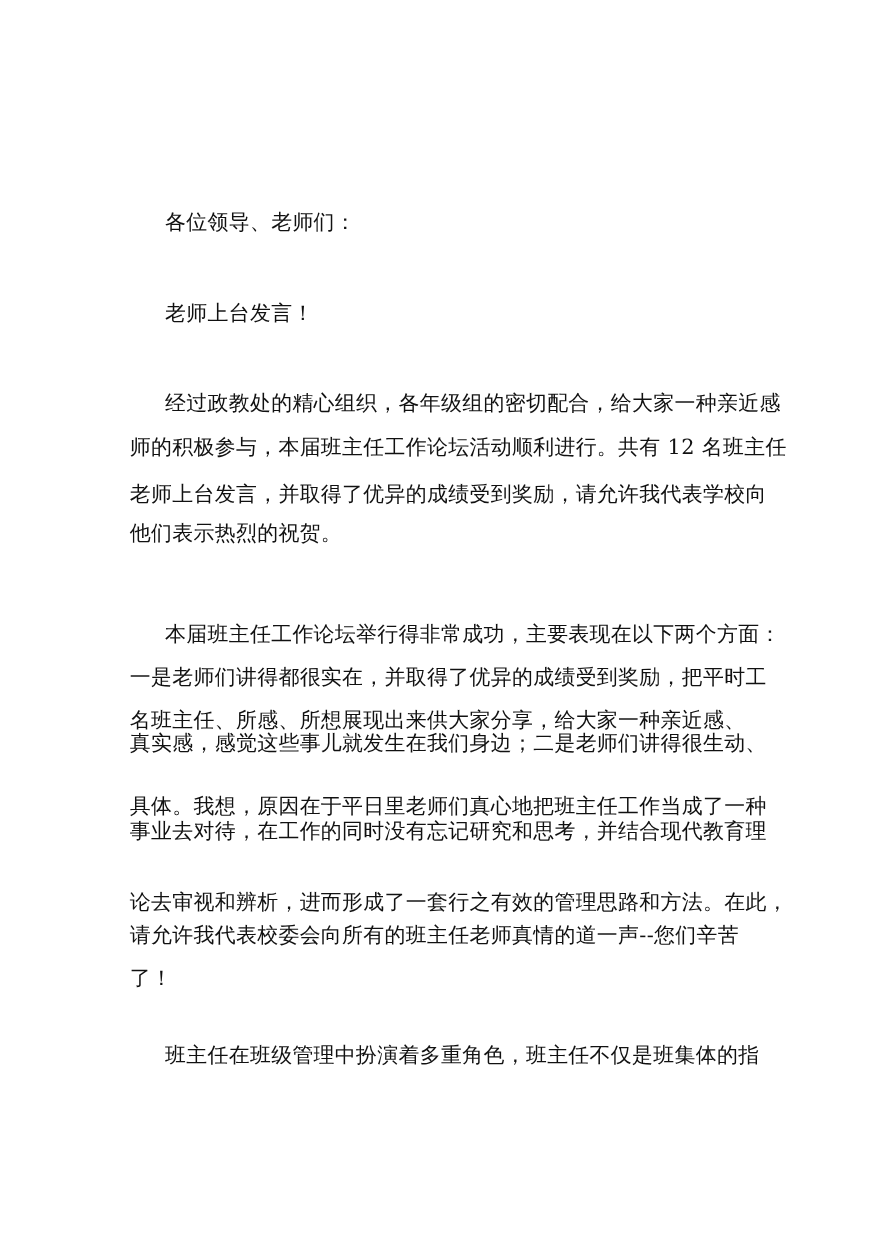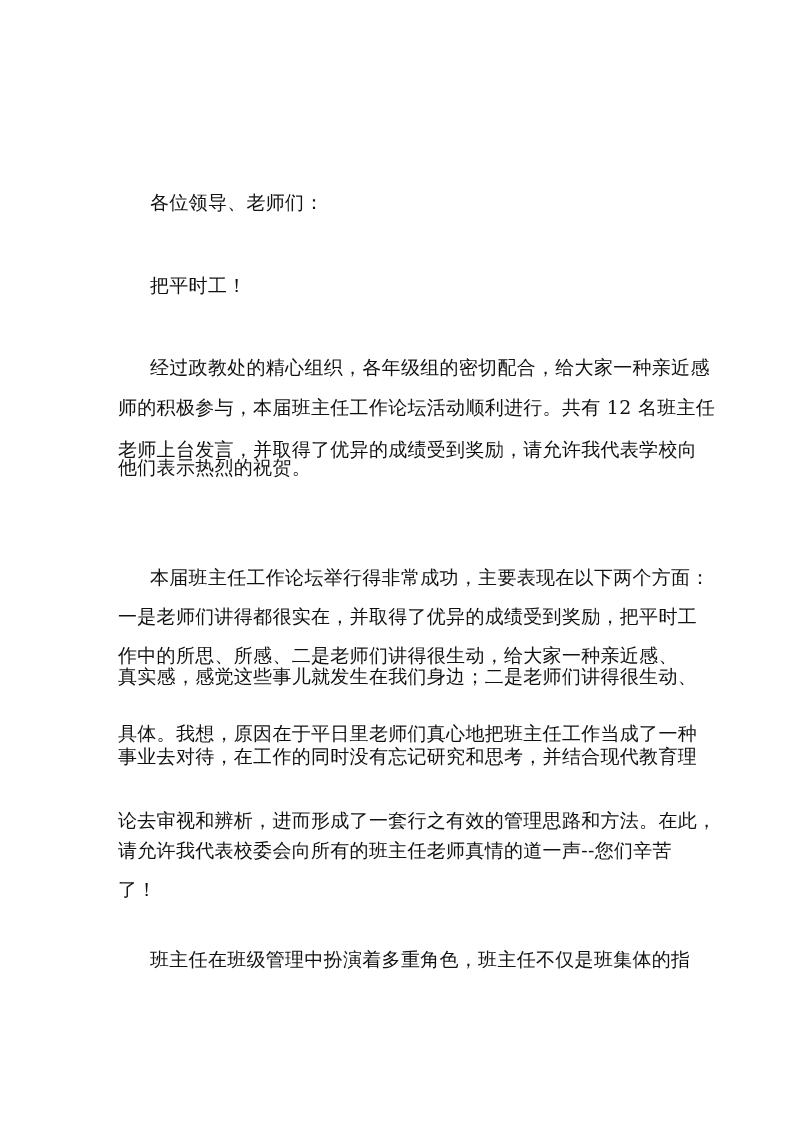--- a/index.html
+++ b/index.html
@@ -7,33 +7,33 @@
          font-family: "DejaVu Serif", "Liberation Serif", serif; color: #111111; }
   .page { position: absolute; left: 0; top: 0; width: 793px; height: 1122px; background: #ffffff; }
   .line { position: absolute; left: 118px; font-size: 19px; line-height: 24px; white-space: nowrap; letter-spacing: 0.3px; }
   .indent { left: 150px; }
 </style>
 </head>
 <body>
 
 <div class="page">
   <div class="line indent" style="top:190px">各位领导、老师们：</div>
-  <div class="line indent" style="top:273px">把平时工！</div>
+  <div class="line indent" style="top:273px">老师上台发言！</div>
 
   <div>
     <div class="line indent" style="top:355px">经过政教处的精心组织，各年级组的密切配合，给大家一种亲近感</div>
     <div class="line" style="top:395px">师的积极参与，本届班主任工作论坛活动顺利进行。共有 12 名班主任</div>
     <div class="line" style="top:437px">老师上台发言，并取得了优异的成绩受到奖励，请允许我代表学校向</div>
-    <div class="line" style="top:455px">他们表示热烈的祝贺。</div>
+    <div class="line" style="top:473px">他们表示热烈的祝贺。</div>
   </div>
 
   <div>
     <div class="line indent" style="top:565px">本届班主任工作论坛举行得非常成功，主要表现在以下两个方面：</div>
     <div class="line" style="top:604px">一是老师们讲得都很实在，并取得了优异的成绩受到奖励，把平时工</div>
-    <div class="line" style="top:643px">作中的所思、所感、二是老师们讲得很生动，给大家一种亲近感、</div>
+    <div class="line" style="top:643px">名班主任、所感、所想展现出来供大家分享，给大家一种亲近感、</div>
     <div class="line" style="top:664px">真实感，感觉这些事儿就发生在我们身边；二是老师们讲得很生动、</div>
     <div class="line" style="top:721px">具体。我想，原因在于平日里老师们真心地把班主任工作当成了一种</div>
     <div class="line" style="top:744px">事业去对待，在工作的同时没有忘记研究和思考，并结合现代教育理</div>
     <div class="line" style="top:808px">论去审视和辨析，进而形成了一套行之有效的管理思路和方法。在此，</div>
     <div class="line" style="top:838px">请允许我代表校委会向所有的班主任老师真情的道一声--您们辛苦</div>
     <div class="line" style="top:877px">了！</div>
   </div>
 
   <div>
     <div class="line indent" style="top:947px">班主任在班级管理中扮演着多重角色，班主任不仅是班集体的指</div>

